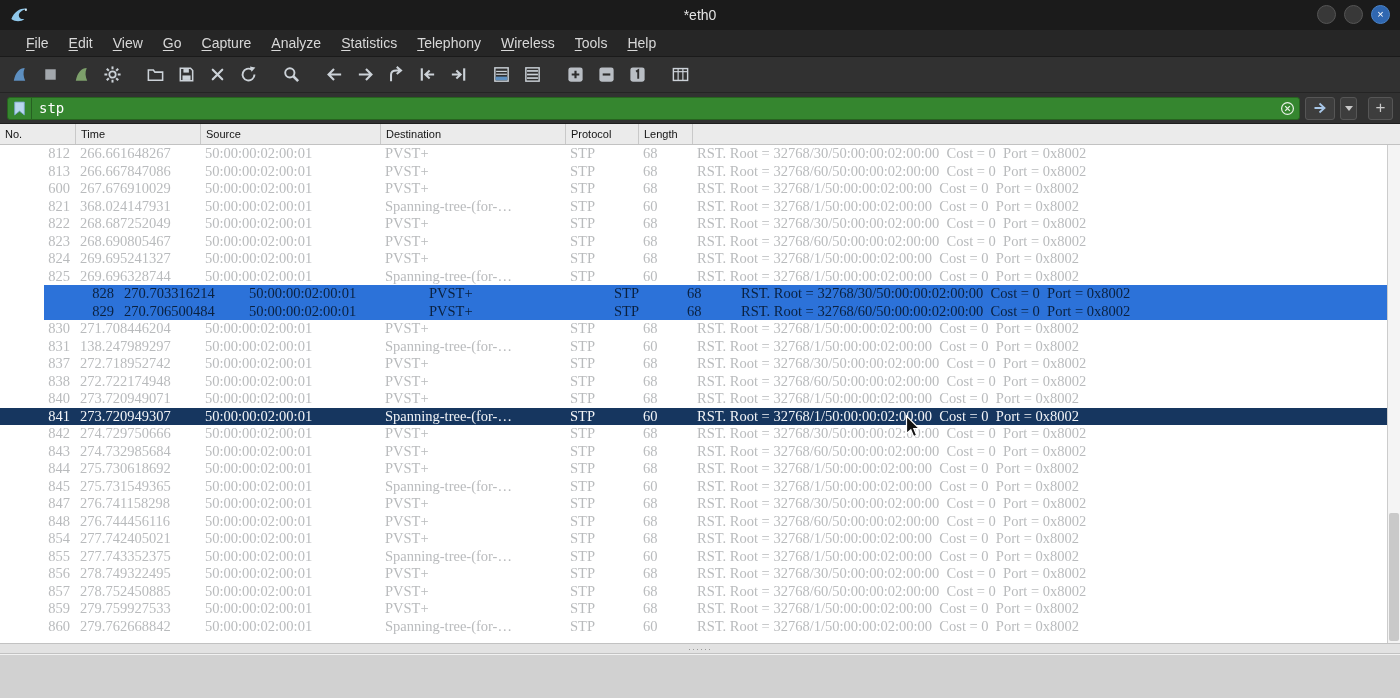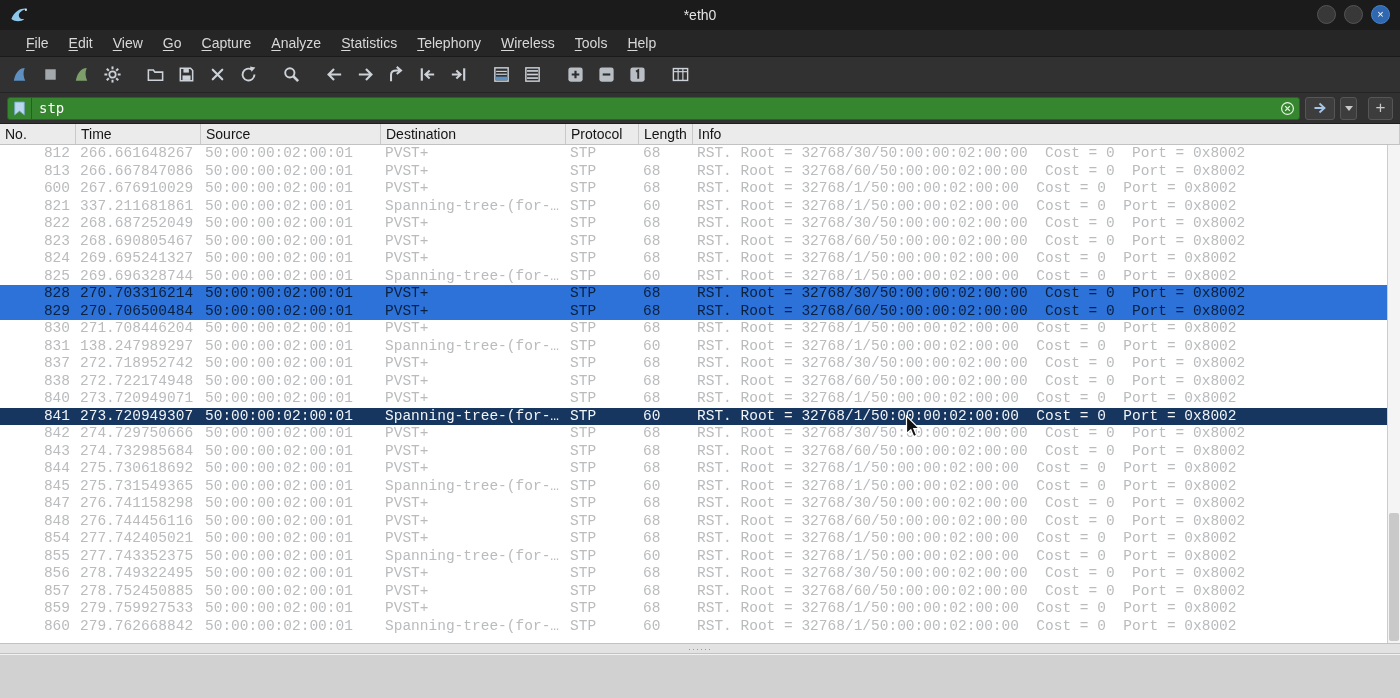--- a/index.html
+++ b/index.html
@@ -42,31 +42,31 @@
   .sqbtn { height:23px; background:#3d3d3d; border:1px solid #565656; border-radius:3px;
            display:flex; align-items:center; justify-content:center; color:#c9c9c9; }
   .apply-btn { width:30px; }
   .caret-btn { width:17px; }
   .plus-btn { width:25px; font-size:17px; margin-left:6px; }
 
   
   :root { --cols: 76px 125px 180px 185px 73px 54px 1fr; }
   .packet-area { position:relative; background:#ffffff; flex:0 0 auto; height:519px; }
   .header-row { display:grid; grid-template-columns:var(--cols); height:21px; background:#ebebeb;
-                border-bottom:1px solid #c2c2c2; font-size:14px; color:#141414; }
+                border-bottom:1px solid #c2c2c2; font-size:11px; color:#141414; }
   .hcell { display:flex; align-items:center; padding:0 5px; border-right:1px solid #c9c9c9;
            white-space:nowrap; overflow:hidden; }
   .rows { height:498px; overflow:hidden; background:#fff; }
   .prow { display:grid; grid-template-columns:var(--cols); height:17.5px; line-height:17.5px;
-          font-family:Liberation Mono, monospace; font-size:14.5px;
+          font-family:Liberation Serif, serif; font-size:14.5px;
           color:#b9bbbd; white-space:pre; }
   .cell { overflow:hidden; padding:0 4px; }
   .c-no { text-align:right; padding-right:6px; }
   .c-length { text-align:left; padding-right:7px; }
-  .prow.multi-selected { background:var(--multi-select-bg,#2c72d9); color:#0a2140; }
+  .prow.multi-selected { background:var(--multi-select-bg,#2c72d9); color:#0a2140;margin-left:44px; }
   .prow.selected { background:var(--selected-bg,#16365f); color:#f2f4f7; }
 
   .vscrollbar { position:absolute; top:21px; right:0; bottom:0; width:13px; background:#f4f4f4;
                 border-left:1px solid #cccccc; }
   .vthumb { position:absolute; left:1px; right:1px; bottom:2px; height:128px; background:#c9c9c9;
             border-radius:2px; }
 
   
   .splitter { height:11px; background:#e2e2e2; border-top:1px solid #c2c2c2; border-bottom:1px solid #c2c2c2;
               display:flex; align-items:center; justify-content:center; color:#8f8f8f;
@@ -323,27 +323,26 @@
   </div>
 
   <div class="packet-area">
     <div class="header-row" id="cols">
         <span class="hcell c-no">No.</span>
         <span class="hcell c-time">Time</span>
         <span class="hcell c-source">Source</span>
         <span class="hcell c-destination">Destination</span>
         <span class="hcell c-protocol">Protocol</span>
         <span class="hcell c-length">Length</span>
-        <span class="hcell c-info">Info</span>
       </div>
     <div class="rows" id="rows">
         <div class="prow"><span class="cell c-no">812</span><span class="cell c-time">266.661648267</span><span class="cell c-source">50:00:00:02:00:01</span><span class="cell c-destination">PVST+</span><span class="cell c-protocol">STP</span><span class="cell c-length">68</span><span class="cell c-info">RST. Root = 32768/30/50:00:00:02:00:00  Cost = 0  Port = 0x8002</span></div>
         <div class="prow"><span class="cell c-no">813</span><span class="cell c-time">266.667847086</span><span class="cell c-source">50:00:00:02:00:01</span><span class="cell c-destination">PVST+</span><span class="cell c-protocol">STP</span><span class="cell c-length">68</span><span class="cell c-info">RST. Root = 32768/60/50:00:00:02:00:00  Cost = 0  Port = 0x8002</span></div>
         <div class="prow"><span class="cell c-no">600</span><span class="cell c-time">267.676910029</span><span class="cell c-source">50:00:00:02:00:01</span><span class="cell c-destination">PVST+</span><span class="cell c-protocol">STP</span><span class="cell c-length">68</span><span class="cell c-info">RST. Root = 32768/1/50:00:00:02:00:00  Cost = 0  Port = 0x8002</span></div>
-        <div class="prow"><span class="cell c-no">821</span><span class="cell c-time">337.211681861</span><span class="cell c-source">50:00:00:02:00:01</span><span class="cell c-destination">Spanning-tree-(for-…</span><span class="cell c-protocol">STP</span><span class="cell c-length">60</span><span class="cell c-info">RST. Root = 32768/1/50:00:00:02:00:00  Cost = 0  Port = 0x8002</span></div>
+        <div class="prow"><span class="cell c-no">821</span><span class="cell c-time">368.024147931</span><span class="cell c-source">50:00:00:02:00:01</span><span class="cell c-destination">Spanning-tree-(for-…</span><span class="cell c-protocol">STP</span><span class="cell c-length">60</span><span class="cell c-info">RST. Root = 32768/1/50:00:00:02:00:00  Cost = 0  Port = 0x8002</span></div>
         <div class="prow"><span class="cell c-no">822</span><span class="cell c-time">268.687252049</span><span class="cell c-source">50:00:00:02:00:01</span><span class="cell c-destination">PVST+</span><span class="cell c-protocol">STP</span><span class="cell c-length">68</span><span class="cell c-info">RST. Root = 32768/30/50:00:00:02:00:00  Cost = 0  Port = 0x8002</span></div>
         <div class="prow"><span class="cell c-no">823</span><span class="cell c-time">268.690805467</span><span class="cell c-source">50:00:00:02:00:01</span><span class="cell c-destination">PVST+</span><span class="cell c-protocol">STP</span><span class="cell c-length">68</span><span class="cell c-info">RST. Root = 32768/60/50:00:00:02:00:00  Cost = 0  Port = 0x8002</span></div>
         <div class="prow"><span class="cell c-no">824</span><span class="cell c-time">269.695241327</span><span class="cell c-source">50:00:00:02:00:01</span><span class="cell c-destination">PVST+</span><span class="cell c-protocol">STP</span><span class="cell c-length">68</span><span class="cell c-info">RST. Root = 32768/1/50:00:00:02:00:00  Cost = 0  Port = 0x8002</span></div>
         <div class="prow"><span class="cell c-no">825</span><span class="cell c-time">269.696328744</span><span class="cell c-source">50:00:00:02:00:01</span><span class="cell c-destination">Spanning-tree-(for-…</span><span class="cell c-protocol">STP</span><span class="cell c-length">60</span><span class="cell c-info">RST. Root = 32768/1/50:00:00:02:00:00  Cost = 0  Port = 0x8002</span></div>
         <div class="prow multi-selected"><span class="cell c-no">828</span><span class="cell c-time">270.703316214</span><span class="cell c-source">50:00:00:02:00:01</span><span class="cell c-destination">PVST+</span><span class="cell c-protocol">STP</span><span class="cell c-length">68</span><span class="cell c-info">RST. Root = 32768/30/50:00:00:02:00:00  Cost = 0  Port = 0x8002</span></div>
         <div class="prow multi-selected"><span class="cell c-no">829</span><span class="cell c-time">270.706500484</span><span class="cell c-source">50:00:00:02:00:01</span><span class="cell c-destination">PVST+</span><span class="cell c-protocol">STP</span><span class="cell c-length">68</span><span class="cell c-info">RST. Root = 32768/60/50:00:00:02:00:00  Cost = 0  Port = 0x8002</span></div>
         <div class="prow"><span class="cell c-no">830</span><span class="cell c-time">271.708446204</span><span class="cell c-source">50:00:00:02:00:01</span><span class="cell c-destination">PVST+</span><span class="cell c-protocol">STP</span><span class="cell c-length">68</span><span class="cell c-info">RST. Root = 32768/1/50:00:00:02:00:00  Cost = 0  Port = 0x8002</span></div>
         <div class="prow"><span class="cell c-no">831</span><span class="cell c-time">138.247989297</span><span class="cell c-source">50:00:00:02:00:01</span><span class="cell c-destination">Spanning-tree-(for-…</span><span class="cell c-protocol">STP</span><span class="cell c-length">60</span><span class="cell c-info">RST. Root = 32768/1/50:00:00:02:00:00  Cost = 0  Port = 0x8002</span></div>
         <div class="prow"><span class="cell c-no">837</span><span class="cell c-time">272.718952742</span><span class="cell c-source">50:00:00:02:00:01</span><span class="cell c-destination">PVST+</span><span class="cell c-protocol">STP</span><span class="cell c-length">68</span><span class="cell c-info">RST. Root = 32768/30/50:00:00:02:00:00  Cost = 0  Port = 0x8002</span></div>
         <div class="prow"><span class="cell c-no">838</span><span class="cell c-time">272.722174948</span><span class="cell c-source">50:00:00:02:00:01</span><span class="cell c-destination">PVST+</span><span class="cell c-protocol">STP</span><span class="cell c-length">68</span><span class="cell c-info">RST. Root = 32768/60/50:00:00:02:00:00  Cost = 0  Port = 0x8002</span></div>

